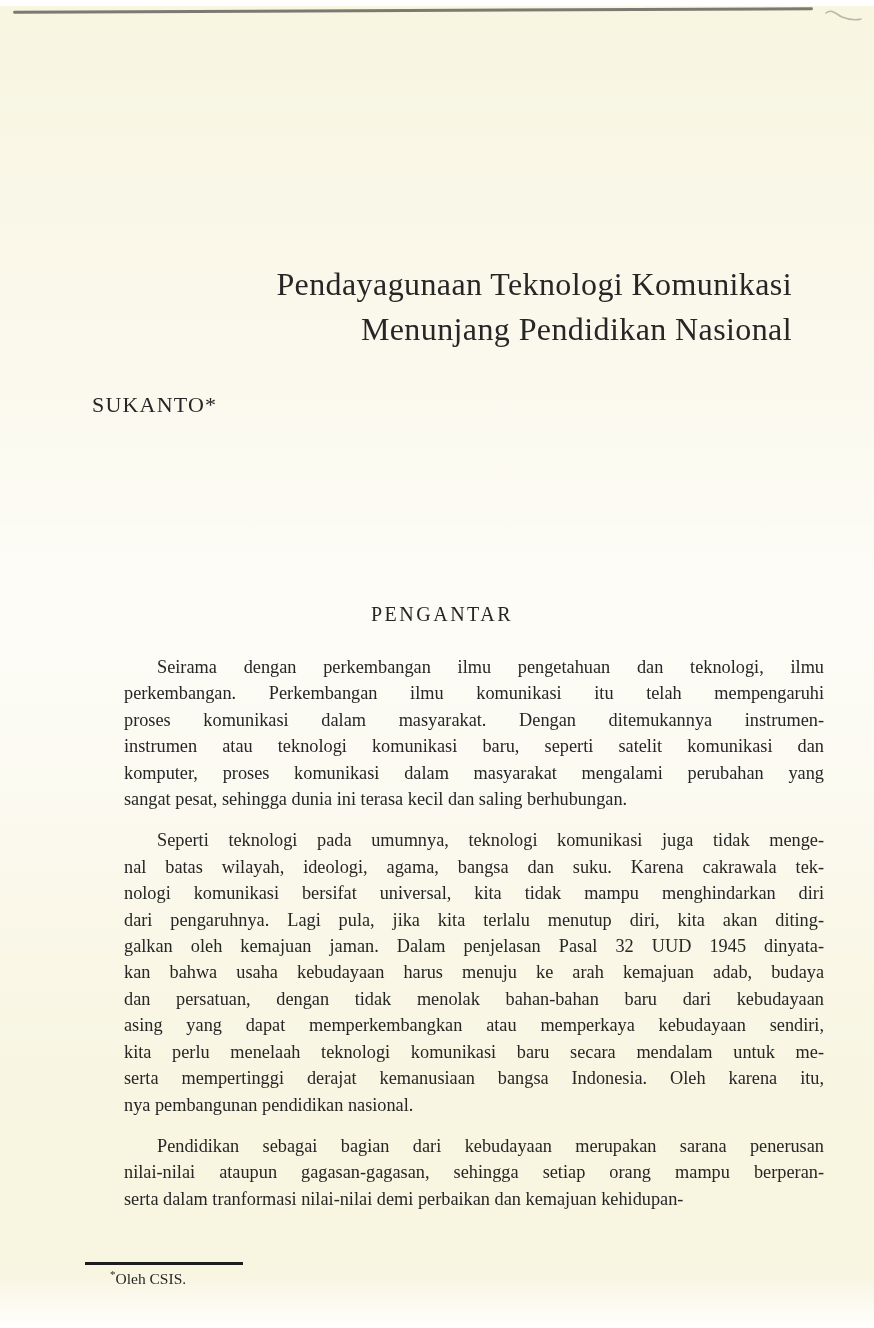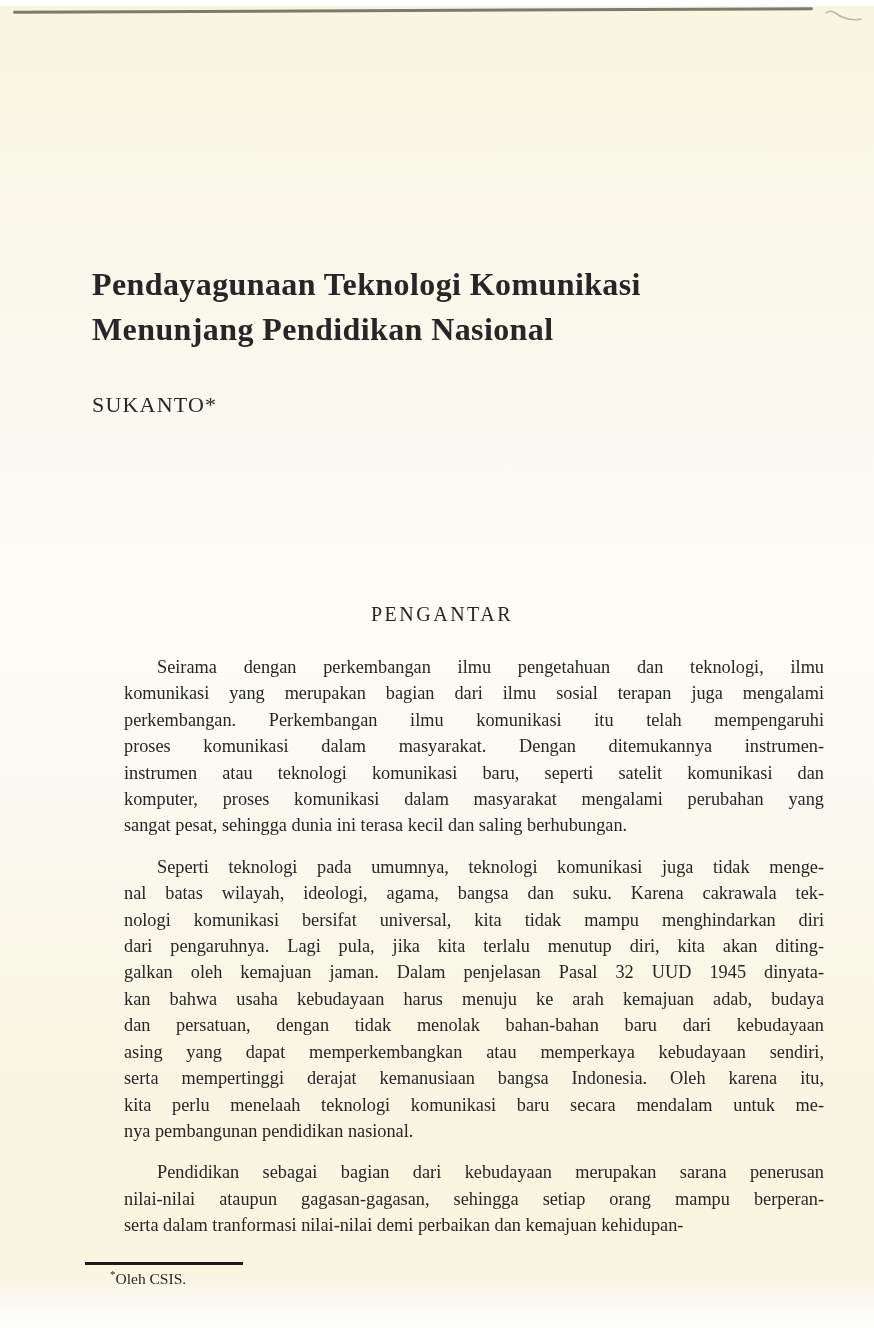--- a/index.html
+++ b/index.html
@@ -26,22 +26,22 @@
   }
   .scan-line {
     position: absolute; top: 9px; left: 13px; width: 800px; height: 3px;
     background: var(--scanline, #65645e);
     opacity: 0.85; border-radius: 2px;
     transform: rotate(-0.25deg);
   }
   .scan-squiggle { position: absolute; top: 6px; left: 824px; opacity: 0.6; }
   .column { position: absolute; left: 92px; width: 700px; }
   .title-block {
-    top: 262px; 
-    font-size: 32px; font-weight: 700; line-height: 45px;
+    top: 262px; text-align: right;
+    font-size: 32px; font-weight: 400; line-height: 45px;
     letter-spacing: 0.4px;
   }
   .author-line {
     top: 392px; 
     font-size: 22px; letter-spacing: 1.2px;
   }
   .section-heading {
     top: 603px; text-align: center;
     font-size: 20px; letter-spacing: 2.5px;
   }
@@ -76,38 +76,37 @@
   <div>Menunjang Pendidikan Nasional</div>
 </div>
 
 <div class="column author-line">SUKANTO*</div>
 
 <div class="column section-heading">PENGANTAR</div>
 
 <div class="column body-copy">
     <div class="para">
       <div class="tline first">Seirama dengan perkembangan ilmu pengetahuan dan teknologi, ilmu</div>
-      <div class="tline">komunikasi yang merupakan bagian dari ilmu sosial terapan juga mengalami</div>
       <div class="tline">perkembangan. Perkembangan ilmu komunikasi itu telah mempengaruhi</div>
       <div class="tline">proses komunikasi dalam masyarakat. Dengan ditemukannya instrumen-</div>
       <div class="tline">instrumen atau teknologi komunikasi baru, seperti satelit komunikasi dan</div>
       <div class="tline">komputer, proses komunikasi dalam masyarakat mengalami perubahan yang</div>
       <div class="tline last">sangat pesat, sehingga dunia ini terasa kecil dan saling berhubungan.</div>
     </div>
     <div class="para">
       <div class="tline first">Seperti teknologi pada umumnya, teknologi komunikasi juga tidak menge-</div>
       <div class="tline">nal batas wilayah, ideologi, agama, bangsa dan suku. Karena cakrawala tek-</div>
       <div class="tline">nologi komunikasi bersifat universal, kita tidak mampu menghindarkan diri</div>
       <div class="tline">dari pengaruhnya. Lagi pula, jika kita terlalu menutup diri, kita akan diting-</div>
       <div class="tline">galkan oleh kemajuan jaman. Dalam penjelasan Pasal 32 UUD 1945 dinyata-</div>
       <div class="tline">kan bahwa usaha kebudayaan harus menuju ke arah kemajuan adab, budaya</div>
       <div class="tline">dan persatuan, dengan tidak menolak bahan-bahan baru dari kebudayaan</div>
       <div class="tline">asing yang dapat memperkembangkan atau memperkaya kebudayaan sendiri,</div>
+      <div class="tline">kita perlu menelaah teknologi komunikasi baru secara mendalam untuk me-</div>
       <div class="tline">serta mempertinggi derajat kemanusiaan bangsa Indonesia. Oleh karena itu,</div>
-      <div class="tline">kita perlu menelaah teknologi komunikasi baru secara mendalam untuk me-</div>
       <div class="tline last">nya pembangunan pendidikan nasional.</div>
     </div>
     <div class="para">
       <div class="tline first">Pendidikan sebagai bagian dari kebudayaan merupakan sarana penerusan</div>
       <div class="tline">nilai-nilai ataupun gagasan-gagasan, sehingga setiap orang mampu berperan-</div>
       <div class="tline last">serta dalam tranformasi nilai-nilai demi perbaikan dan kemajuan kehidupan-</div>
     </div>
   </div>
 
 <div class="footnote">

